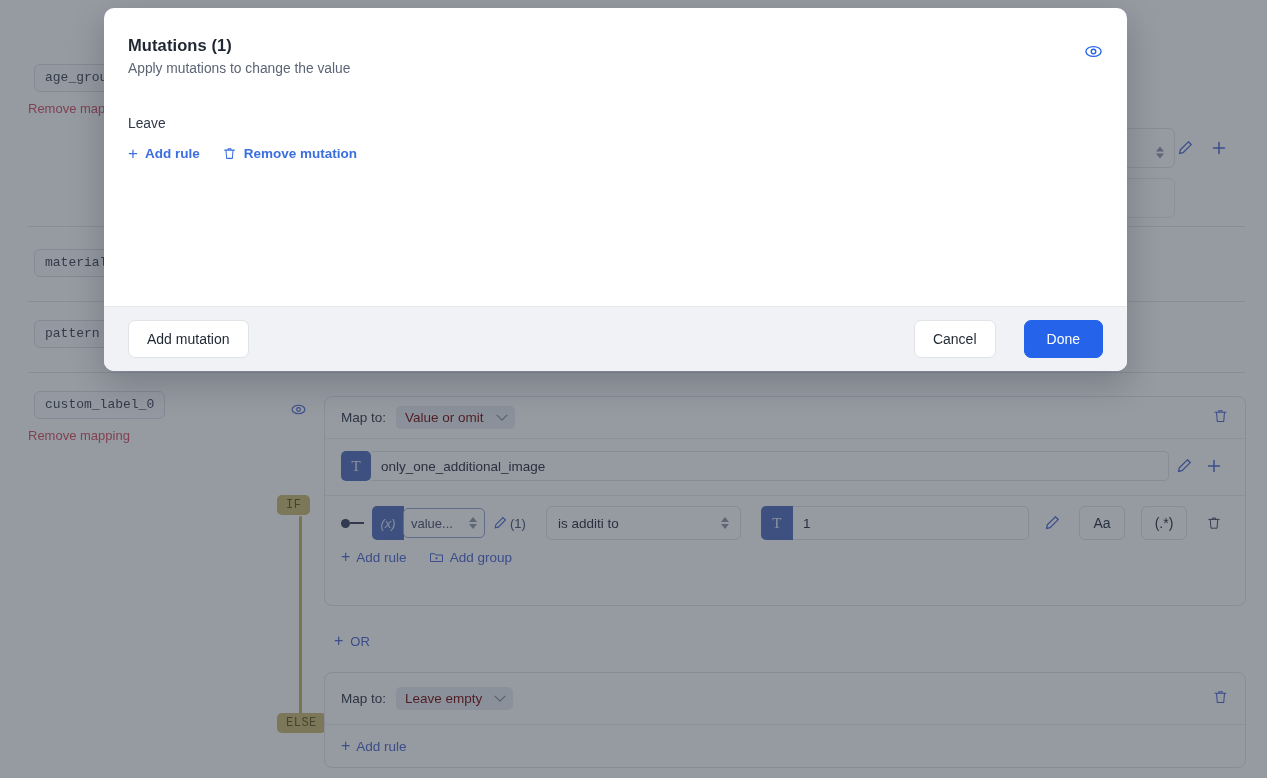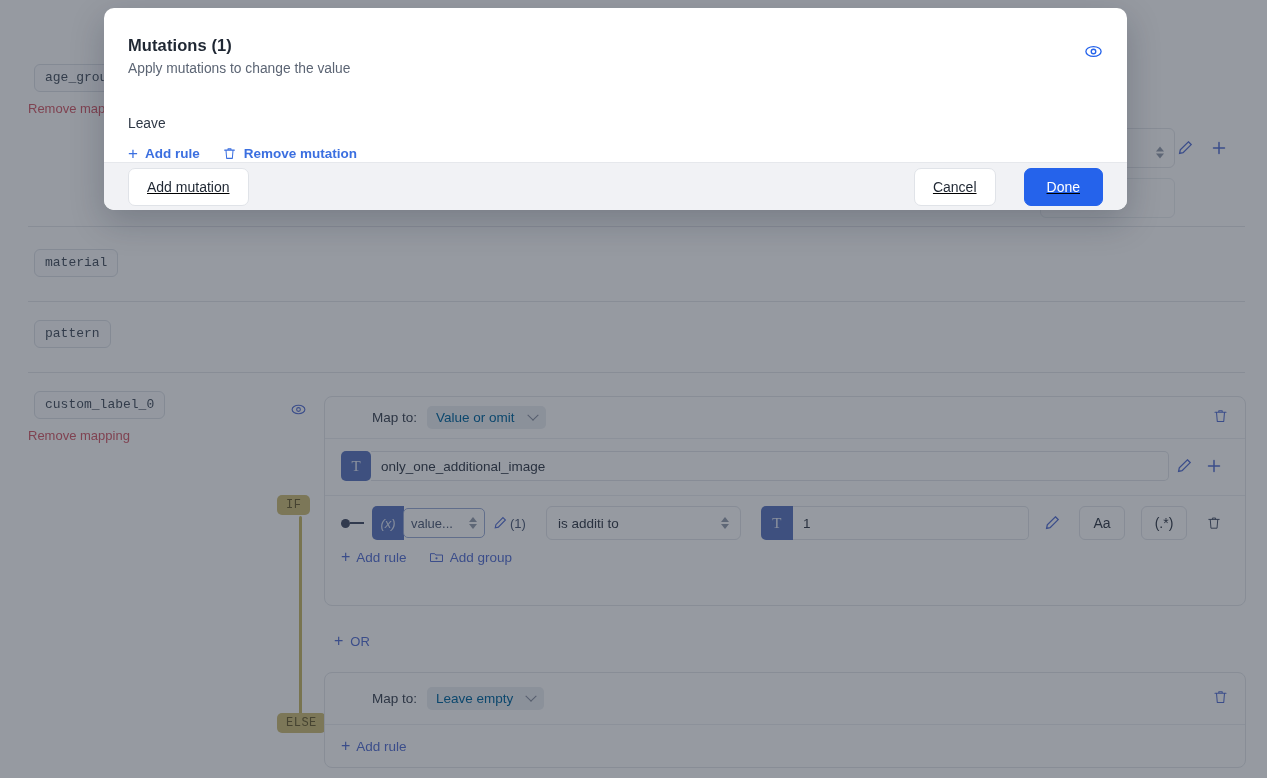--- a/index.html
+++ b/index.html
@@ -40,25 +40,25 @@
     border: 1px solid #e5e7eb;
     border-radius: 8px;
     background: #fff;
   }
   .panel-head {
     display: flex; align-items: center; gap: 10px;
     height: 42px; padding: 0 16px;
     border-bottom: 1px solid #edeff2;
     position: relative;
   }
-  .mapto-label { font-size: 13.5px; color: #414957; margin-left: 31px; }
+  .mapto-label { font-size: 13.5px; color: #414957; }
   .mapto-select {
     display: inline-flex; align-items: center; gap: 14px;
     background: #eceef2; border-radius: 5px;
-    padding: 4px 9px; font-size: 13.5px; color: #0369a1;
+    padding: 4px 9px; font-size: 13.5px; color: #7f1d1d;
   }
   .caret-sm {
     display: inline-block; width: 8px; height: 8px;
     border-right: 1.4px solid #8b93a3; border-bottom: 1.4px solid #8b93a3;
     transform: rotate(45deg) translate(-2px,-2px);
   }
   .trash-right { position: absolute; right: 16px; top: 50%; transform: translateY(-50%); }
 
   .value-row { display: flex; align-items: center; padding: 12px 16px; gap: 0; }
   .type-badge {
@@ -134,21 +134,21 @@
     padding: 9px 16px;
   }
   .eye-std { position: absolute; }
 
   
   .dimmer { position: absolute; inset: 0; background: rgba(22,30,46,0.45); }
 
   
   .modal {
     position: absolute;
-    left: 104px; top: 8px; width: 1023px; height: 202px;
+    left: 104px; top: 8px; width: 1023px; height: 363px;
     background: #ffffff;
     border-radius: 10px;
     box-shadow: 0 12px 34px rgba(15,23,42,0.22);
     overflow: hidden;
     display: flex; flex-direction: column;
   }
   .modal-body { flex: 1; padding: 28px 24px 0 24px; position: relative; }
   .modal-title { font-size: 16.5px; font-weight: bold; color: #1f2733; letter-spacing: .1px; }
   .modal-sub { font-size: 13.8px; color: #5c6574; margin-top: 6px; }
   .modal-eye { position: absolute; right: 24px; top: 34px; }
@@ -164,21 +164,20 @@
     font-size: 14px; color: #1f2733;
   }
   .mut-links { display:flex; align-items:center; gap: 22px; margin-top: 14px; }
   .mut-link { display:flex; align-items:center; gap:7px; font-size:13.5px; color:#3b6fe0; font-weight:bold; }
 
   .modal-footer {
     height: 65px; background: #f1f2f5;
     border-top: 1px solid #e6e8ec;
     display: flex; align-items: center; justify-content: space-between;
     padding: 0 24px;
-    text-decoration: underline;
   }
   .btn {
     border-radius: 7px; font-size: 14px; padding: 10px 18px;
     border: 1px solid #e0e3e8; background: #fff; color: #1f2733;
   }
   .btn-primary { background: #2563eb; border-color: #2563eb; color: #fff; padding: 10px 22px; }
   .footer-right { display:flex; align-items:center; gap: 28px; }
 
   .stepper { display:inline-flex; flex-direction:column; gap:2px; align-items:center; }
   .stepper i {

